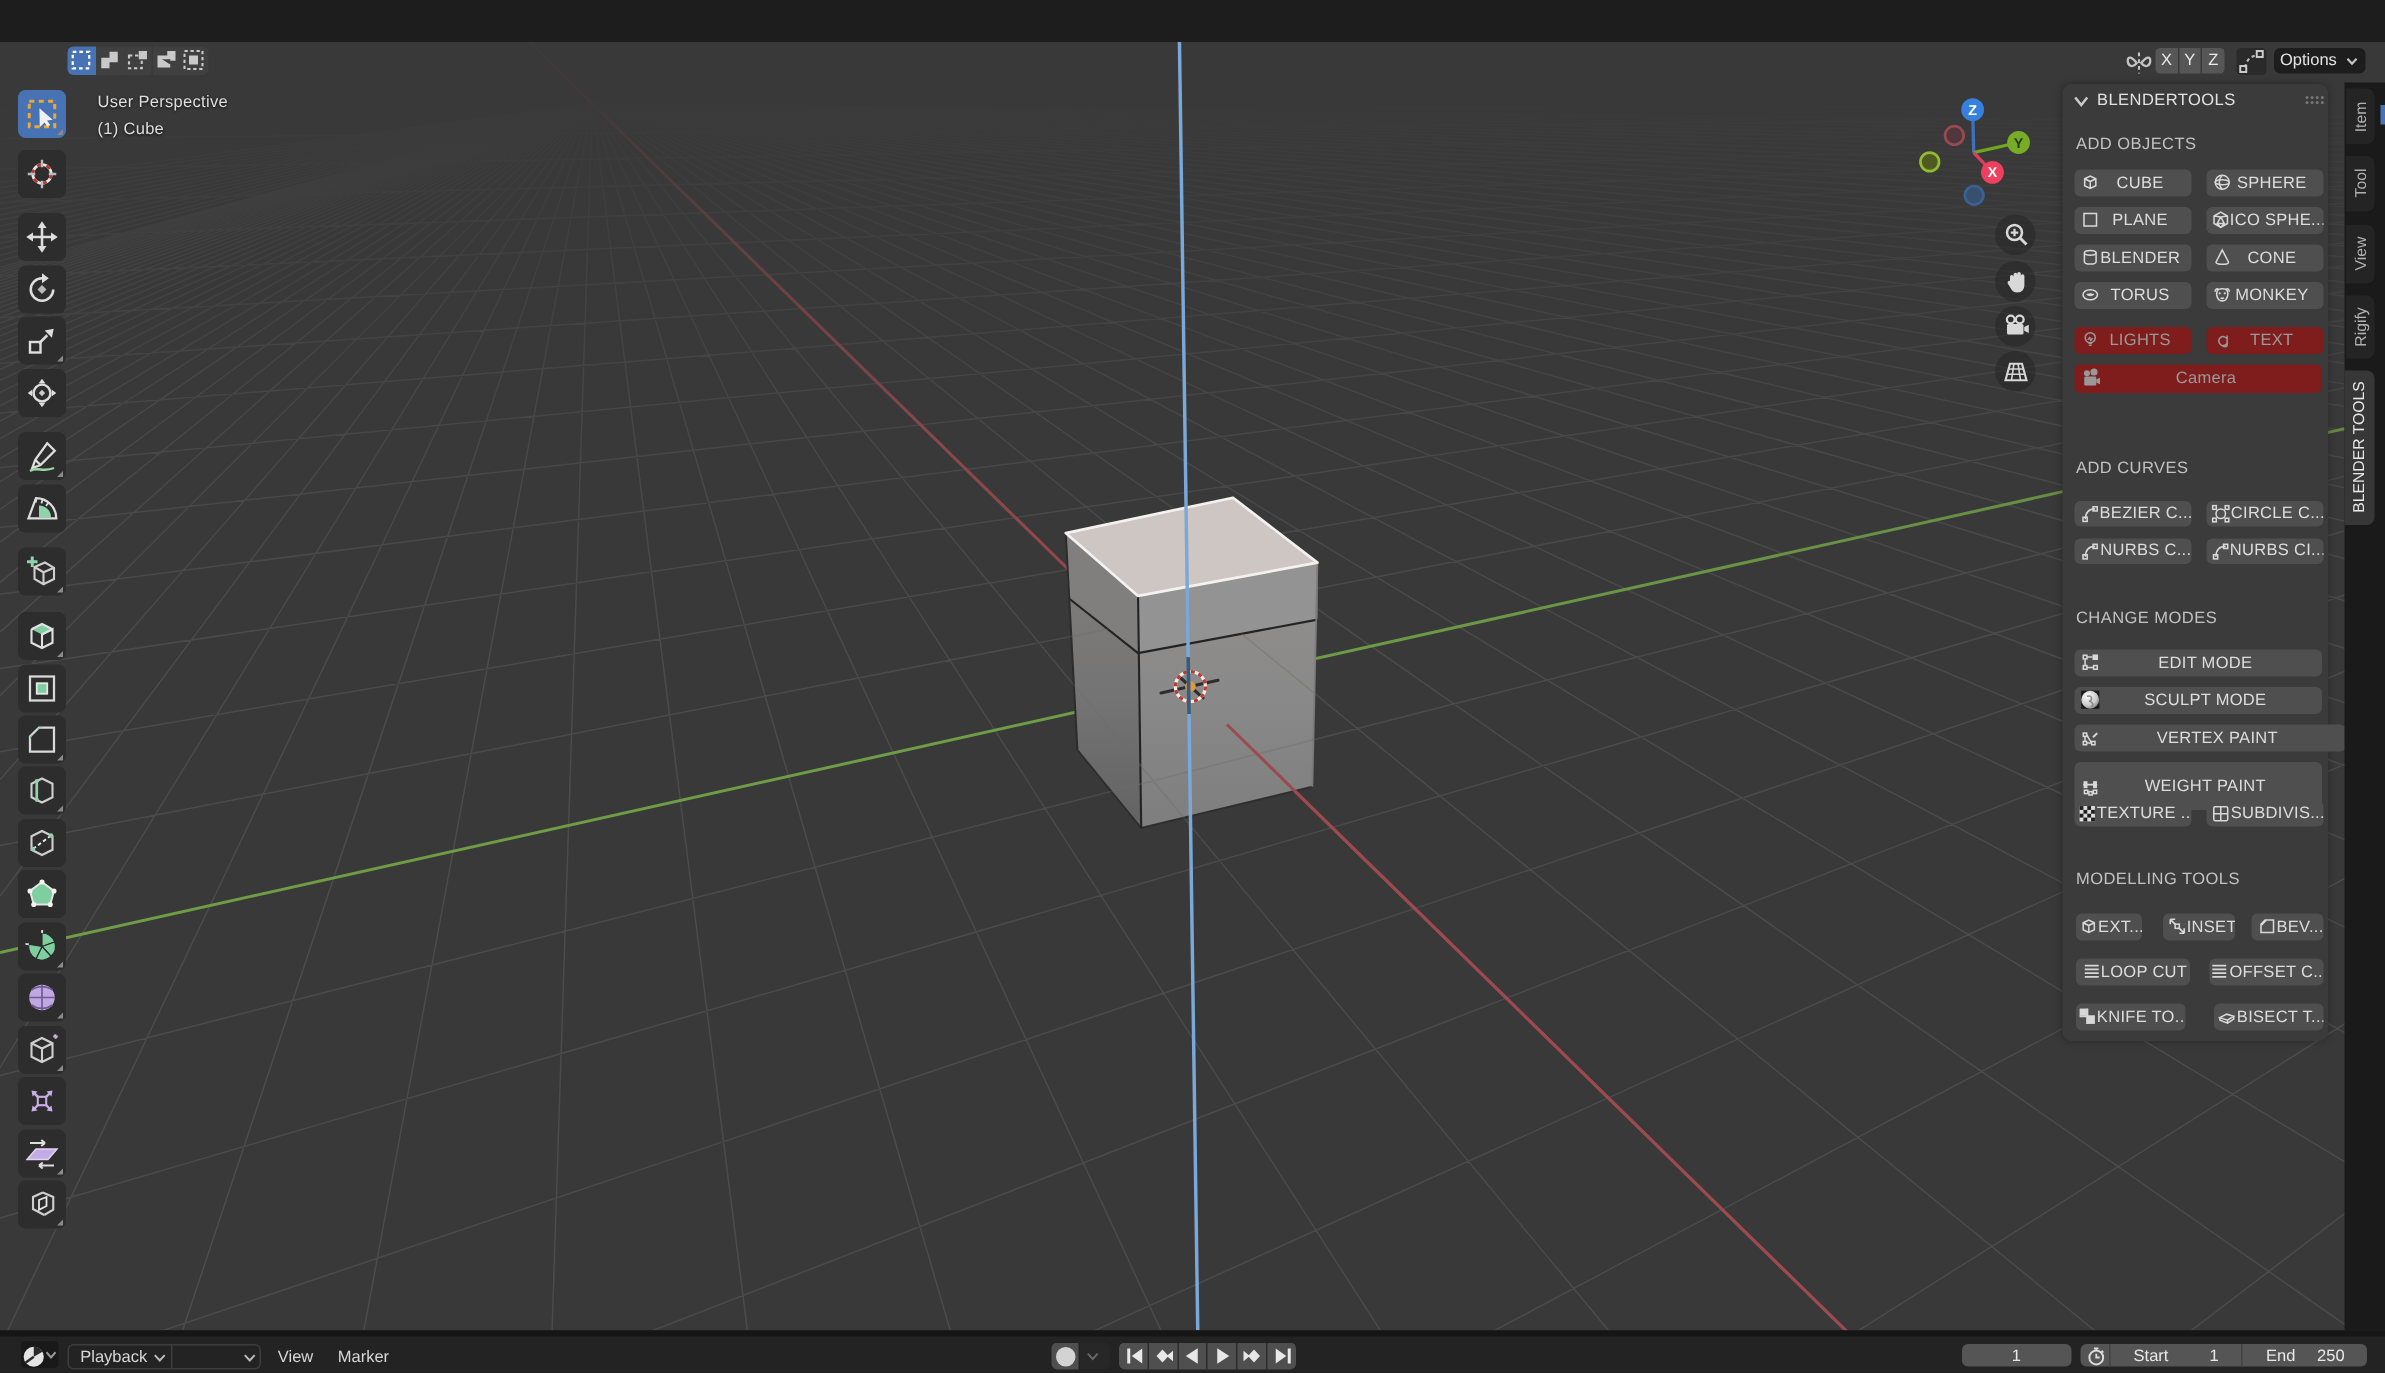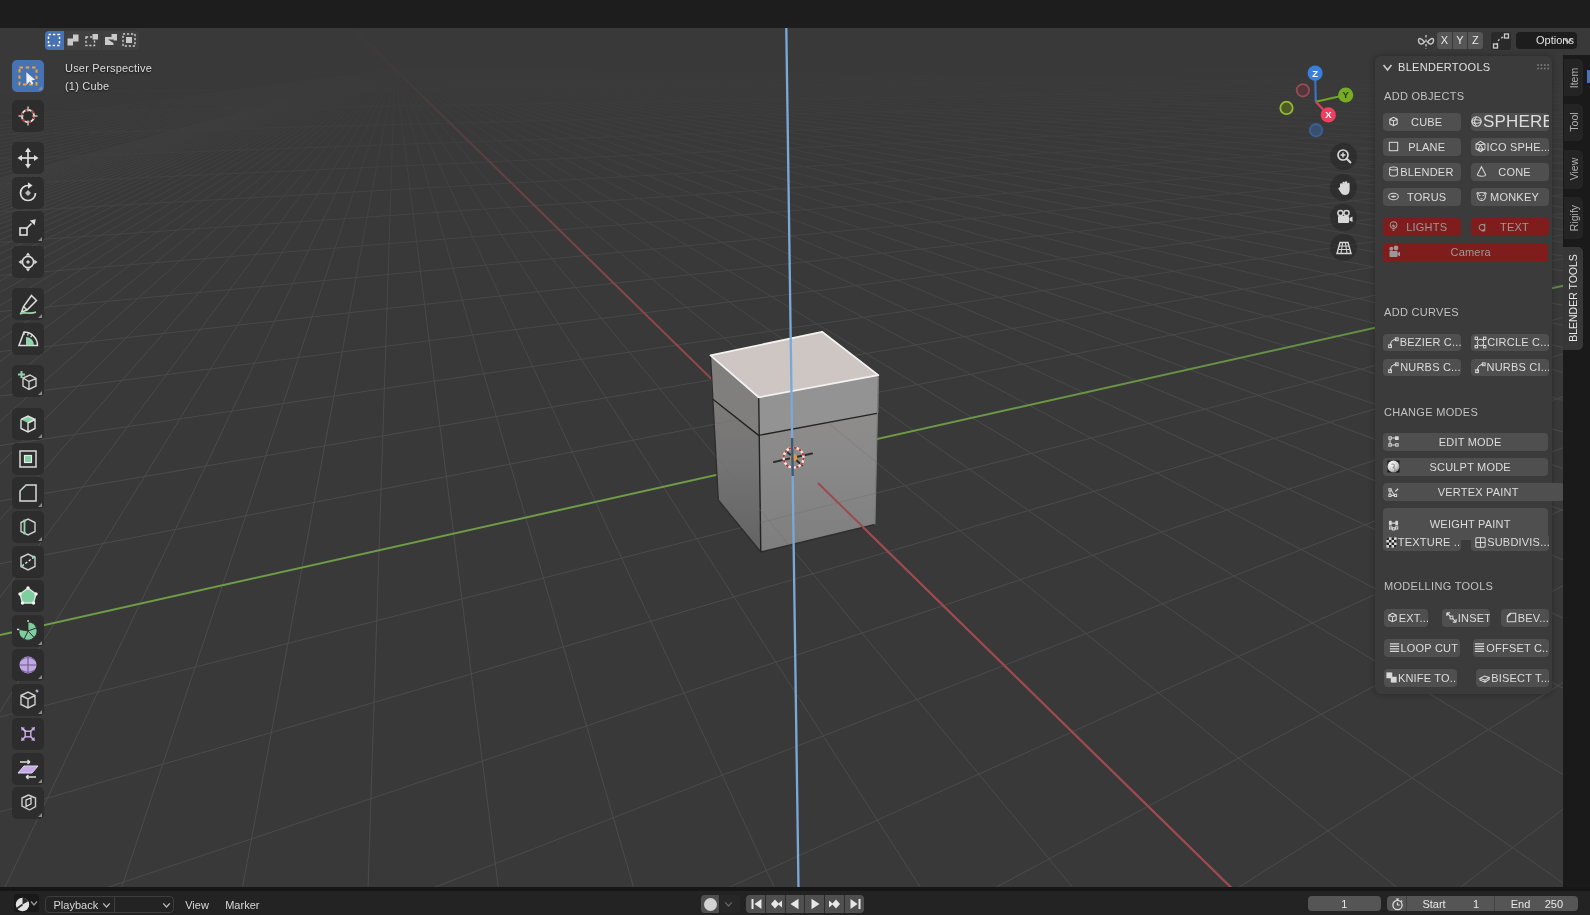--- a/index.html
+++ b/index.html
@@ -300,21 +300,21 @@
     </svg>
 <div class="abs" style="left:1437.0px;top:32px;width:14.6px;height:17px;background:#565656;border-radius:3px 0 0 3px;color:#e9e9e9;font-size:11px;text-align:center;line-height:17px">X</div>
 <div class="abs" style="left:1452.6px;top:32px;width:14.6px;height:17px;background:#565656;color:#e9e9e9;font-size:11px;text-align:center;line-height:17px">Y</div>
 <div class="abs" style="left:1468.2px;top:32px;width:14.6px;height:17px;background:#565656;border-radius:0 3px 3px 0;color:#e9e9e9;font-size:11px;text-align:center;line-height:17px">Z</div>
 <div class="abs" style="left:1491px;top:31.5px;width:20px;height:18px;background:#2a2a2a;border-radius:3px">
 <svg width="18" height="16" viewBox="0 0 18 16" style="margin:1px 1px">
 <path d="M5 12 A 8 8 0 0 1 13 4" fill="none" stroke="#b9b9b9" stroke-width="1.4" stroke-dasharray="2.2,2"></path>
 <rect x="12.5" y="1" width="4" height="4" fill="none" stroke="#cdcdcd" stroke-width="1.3"></rect>
 <rect x="1.5" y="11" width="4" height="4" fill="none" stroke="#cdcdcd" stroke-width="1.3"></rect>
       </svg></div>
-<div class="abs" style="left:1516px;top:31.5px;width:61px;height:17.5px;background:#1d1d1d;border-radius:4px;color:#e3e3e3;font-size:11px;line-height:17.5px;text-align:left;padding-left:20px">Options<svg width="8" height="6" viewBox="0 0 8 6" style="position:absolute;right:5px;top:6px">
+<div class="abs" style="left:1516px;top:31.5px;width:61px;height:17.5px;background:#1d1d1d;border-radius:4px;color:#e3e3e3;font-size:11px;line-height:17.5px;text-align:left;padding-left:4px">Options<svg width="8" height="6" viewBox="0 0 8 6" style="position:absolute;right:5px;top:6px">
         <path d="M1 1.2 L4 4.5 L7 1.2" fill="none" stroke="#c9c9c9" stroke-width="1.4"></path>
       </svg></div>
     <svg class="abs" style="left:1270px;top:58px" width="110" height="230" viewBox="1270 58 110 230">
 <g stroke-width="2.2">
 <line x1="1315.8" y1="101.8" x2="1315.1" y2="73.1" stroke="#3d72ba"></line>
 <line x1="1315.8" y1="101.8" x2="1345.7" y2="95.0" stroke="#71a621"></line>
 <line x1="1315.8" y1="101.8" x2="1328.3" y2="114.9" stroke="#d9405c"></line>
 </g>
 <circle cx="1302.9" cy="90.3" r="6.2" fill="#51363c" stroke="#984a54" stroke-width="1.8"></circle>
 <circle cx="1286.5" cy="107.9" r="6.2" fill="#4e5a22" stroke="#92bb31" stroke-width="1.8"></circle>
@@ -366,21 +366,21 @@
 <div class="plabel" style="left:1384px;top:305.5px">ADD CURVES</div>
 <div class="plabel" style="left:1384px;top:405.5px">CHANGE MODES</div>
 <div class="plabel" style="left:1384px;top:580px">MODELLING TOOLS</div>
 <div class="pbtn" style="left:1383.2px;top:113px;width:78.1px;height:17.5px;font-size:11px">
       <svg width="13" height="13" viewBox="0 0 14 14" style="margin-left:4px">
         <path d="M3 4.5 L7 2.5 L11 4.5 L11 9.5 L7 11.5 L3 9.5Z M3 4.5 L7 6.5 L11 4.5 M7 6.5 L7 11.5" fill="none" stroke="#d8d8d8" stroke-width="1.1"></path>
       </svg>
       <div class="lb">CUBE</div>
       <div style="width:8px"></div>
     </div>
-<div class="pbtn" style="left:1471.0px;top:113px;width:78.1px;height:17.5px;font-size:17px">
+<div class="pbtn" style="left:1471.0px;top:113px;width:78.1px;height:17.5px;font-size:11px">
       <svg width="13" height="13" viewBox="0 0 14 14" style="margin-left:4px">
         <circle cx="7" cy="7" r="5" fill="none" stroke="#d8d8d8" stroke-width="1.1"></circle>
         <ellipse cx="7" cy="7" rx="5" ry="1.8" fill="none" stroke="#d8d8d8" stroke-width="1.1"></ellipse>
         <path d="M7 2 A 7 7 0 0 0 7 12" fill="none" stroke="#d8d8d8" stroke-width="1.1"></path>
       </svg>
       <div class="lb">SPHERE</div>
       <div style="width:8px"></div>
     </div>
 <div class="pbtn" style="left:1383.2px;top:138px;width:78.1px;height:17.5px;font-size:11px">
       <svg width="13" height="13" viewBox="0 0 14 14" style="margin-left:4px">

